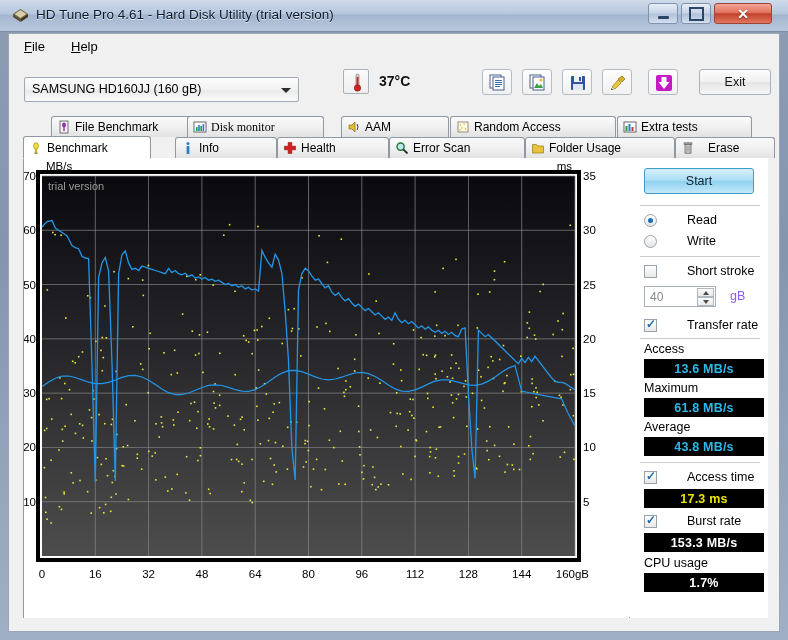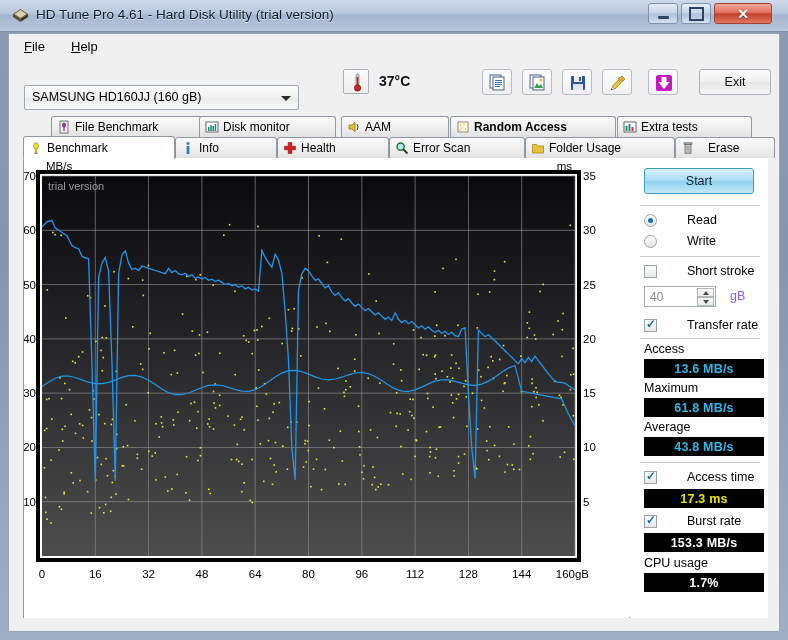--- a/index.html
+++ b/index.html
@@ -78,21 +78,21 @@
     position: absolute; left: 8px; top: 59px; width: 772px; height: 573px;
     background: #f0f0f0;
     border: 1px solid #9aa6b5; border-top: none;
   }
 
   
   #toolbar {
     position: absolute; left: 0; top: 0; width: 770px; height: 57px;
   }
   #drive-select {
-    position: absolute; left: 15px; top: 26px; width: 275px; height: 25px;
+    position: absolute; left: 15px; top: 18px; width: 275px; height: 25px;
     background: linear-gradient(180deg,#fcfcfc 0%, #f2f2f2 50%, #e8e8e8 51%, #fbfbfb 100%);
     border: 1px solid #9fa9b5; border-radius: 2px;
   }
   #drive-label {
     position: absolute; left: 7px; top: 4px; font-size: 12.5px; color: #000;
     white-space: nowrap;
   }
   #drive-arrow {
     position: absolute; right: 7px; top: 10px;
     width: 0; height: 0;
@@ -336,38 +336,38 @@
 
     <div id="tabrow1">
         <div class="tab" style="left: 28px; width: 151px;">
           <svg class="ticon" viewBox="0 0 14 14">
             <rect x="3" y="1" width="8" height="12" fill="#f2f2f2" stroke="#555" stroke-width=".8"></rect>
             <ellipse cx="7" cy="5" rx="2" ry="2.6" fill="#9b2fb0"></ellipse>
             <rect x="6.3" y="7" width="1.4" height="4" fill="#9b2fb0"></rect>
           </svg>
           <span class="tlabel">File Benchmark</span>
         </div>
-        <div class="tab" style="left: 176px; width: 137px;">
+        <div class="tab" style="left: 164px; width: 137px; font-family: Liberation Serif, serif;">
           <svg class="ticon" viewBox="0 0 14 14">
             <rect x="1" y="2" width="12" height="10" fill="#fff" stroke="#444" stroke-width=".8"></rect>
             <rect x="3" y="7" width="1.6" height="4" fill="#1a9e3a"></rect>
             <rect x="5.2" y="5" width="1.6" height="6" fill="#1a7fd4"></rect>
             <rect x="7.4" y="6" width="1.6" height="5" fill="#1a9e3a"></rect>
             <rect x="9.6" y="4" width="1.6" height="7" fill="#1a7fd4"></rect>
           </svg>
           <span class="tlabel">Disk monitor</span>
         </div>
         <div class="tab" style="left: 318px; width: 108px;">
           <svg class="ticon" viewBox="0 0 14 14">
             <polygon points="2,5 5,5 8,2 8,12 5,9 2,9" fill="#e0c030" stroke="#8a6c10" stroke-width=".7"></polygon>
             <path d="M10 4 Q12 7 10 10" fill="none" stroke="#444" stroke-width="1"></path>
           </svg>
           <span class="tlabel">AAM</span>
         </div>
-        <div class="tab" style="left: 427px; width: 166px; font-weight: bold;">
+        <div class="tab" style="left: 427px; width: 166px;">
           <svg class="ticon" viewBox="0 0 14 14">
             <rect x="2" y="2" width="10" height="10" fill="#fffbe0" stroke="#777" stroke-width=".8"></rect>
             <circle cx="4.5" cy="5" r=".7" fill="#d4a017"></circle>
             <circle cx="8" cy="4" r=".7" fill="#d4a017"></circle>
             <circle cx="6" cy="8" r=".7" fill="#d4a017"></circle>
             <circle cx="9.5" cy="9" r=".7" fill="#d4a017"></circle>
             <circle cx="4" cy="10" r=".7" fill="#d4a017"></circle>
           </svg>
           <span class="tlabel">Random Access</span>
         </div>
@@ -375,21 +375,21 @@
           <svg class="ticon" viewBox="0 0 14 14">
             <rect x="1" y="2" width="12" height="10" fill="#fff" stroke="#444" stroke-width=".8"></rect>
             <rect x="2.5" y="6" width="2" height="5" fill="#1a9e3a"></rect>
             <rect x="5.5" y="4" width="2" height="7" fill="#1a7fd4"></rect>
             <rect x="8.5" y="7" width="2" height="4" fill="#cc3333"></rect>
           </svg>
           <span class="tlabel">Extra tests</span>
         </div>
       </div>
     <div id="tabrow2">
-        <div class="tab active" style="left: 0px; width: 152px;">
+        <div class="tab active" style="left: 0px; width: 128px;">
           <svg class="ticon" viewBox="0 0 14 14">
             <ellipse cx="7" cy="5" rx="2.4" ry="3.2" fill="#f2df3a" stroke="#a08f10" stroke-width=".7"></ellipse>
             <rect x="5.8" y="8" width="2.4" height="3.5" fill="#c9b82e"></rect>
             <rect x="5.4" y="11.5" width="3.2" height="1.3" fill="#8a7c18"></rect>
           </svg>
           <span class="tlabel">Benchmark</span>
         </div>
         <div class="tab" style="left: 152px; width: 102px;">
           <svg class="ticon" viewBox="0 0 14 14">
             <circle cx="7" cy="2.6" r="1.5" fill="#2a7fc9"></circle>

